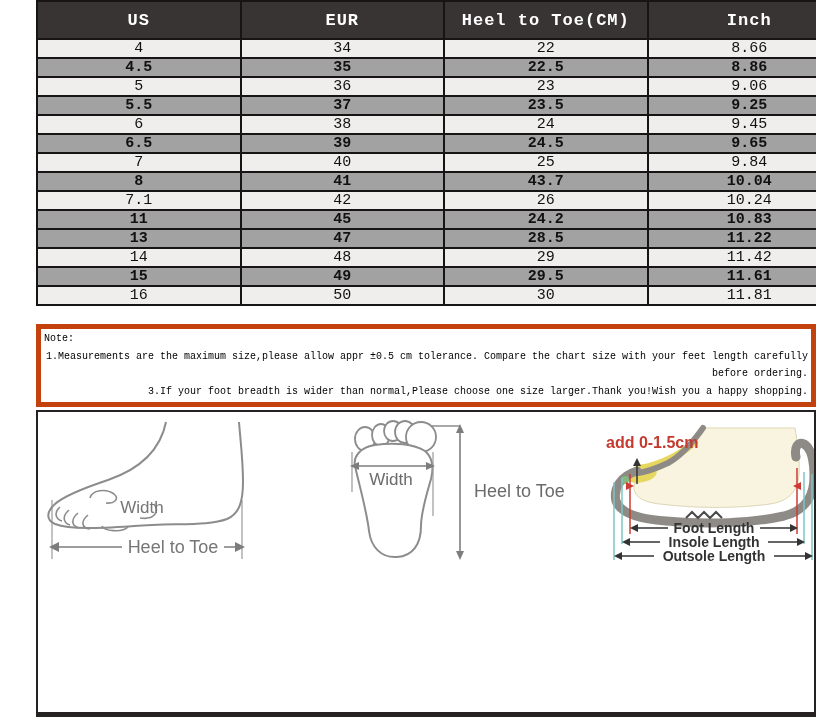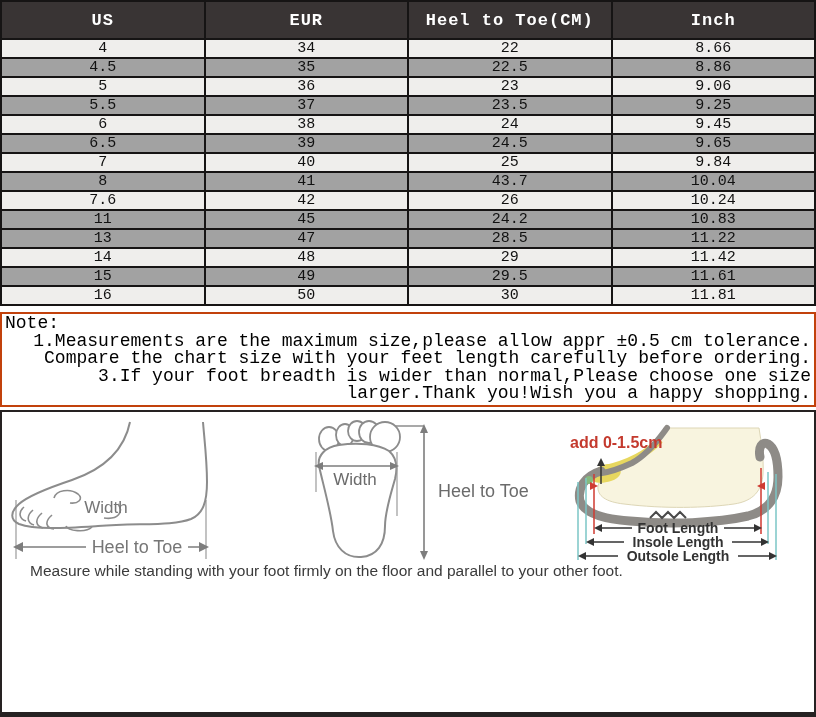--- a/index.html
+++ b/index.html
@@ -1,44 +1,44 @@
 <!DOCTYPE html>
 <html><head>
 <meta charset="utf-8">
 <style>
   * { margin:0; padding:0; box-sizing:border-box; }
   html,body { background:#fff; }
   .page {
     width:816px; height:717px; overflow:hidden;
     background:#fff;
     font-family:"Liberation Mono", monospace;
-    display:flex; flex-direction:column;
+    display:flex; flex-direction:column;padding-left:36px;
   }
 
   
   table.size-table { width:816px; border-collapse:collapse; table-layout:fixed; }
   table.size-table th {
     background:#393434; color:#fff;
     height:38px; font-size:17px; font-weight:bold;
     border:2px solid #161414; text-align:center;
     font-family:"Liberation Mono", monospace; letter-spacing:1px;
   }
   table.size-table td {
     height:19px; font-size:15px; text-align:center;
     border:2px solid #161414; color:#111;
     line-height:1; padding:0;
   }
   tr.row-light td { background:#efeeec; }
-  tr.row-dark  td { background:#a2a2a2; }
+  tr.row-dark  td { background:#a2a2a2;font-weight:bold; }
 
   
   .notes-box {
-    border:2px solid #c2410c; margin-top:6px;
+    border:5px solid #c2410c; margin-top:18px;
     padding:1px 3px 2px 3px;
-    font-size:18px; line-height:17.6px; color:#000;
+    font-size:10px; line-height:17.6px; color:#000;
     font-family:"Liberation Mono", monospace;
   }
   .notes-box p { margin:0;text-align:right; }
 
   
   .diagram-box {
     flex:1; margin-top:3px;
     border:2px solid #262222; border-bottom-width:5px;
     background:#fff; position:relative;
     overflow:hidden;
@@ -112,21 +112,21 @@
           <td>25</td>
           <td>9.84</td>
         </tr>
         <tr class="row-dark">
           <td>8</td>
           <td>41</td>
           <td>43.7</td>
           <td>10.04</td>
         </tr>
         <tr class="row-light">
-          <td>7.6</td>
+          <td>7.1</td>
           <td>42</td>
           <td>26</td>
           <td>10.24</td>
         </tr>
         <tr class="row-dark">
           <td>11</td>
           <td>45</td>
           <td>24.2</td>
           <td>10.83</td>
         </tr>
@@ -229,15 +229,14 @@
             <polygon points="215,126 207,122 207,130"></polygon>
           <polygon points="24,140 32,136 32,144"></polygon>
             <polygon points="223,140 215,136 215,144"></polygon>
         </g>
         <text x="124" y="117" text-anchor="middle" font-size="14" class="lbl-bold">Foot Length</text>
         <text x="124" y="131" text-anchor="middle" font-size="14" class="lbl-bold">Insole Length</text>
         <text x="124" y="145" text-anchor="middle" font-size="14" class="lbl-bold">Outsole Length</text>
       </svg>
     </div>
 
-    <div class="measure-footer">Measure while standing with your foot firmly on the floor and parallel to your other foot.</div>
   </div>
 </div>
 
 </body></html>

